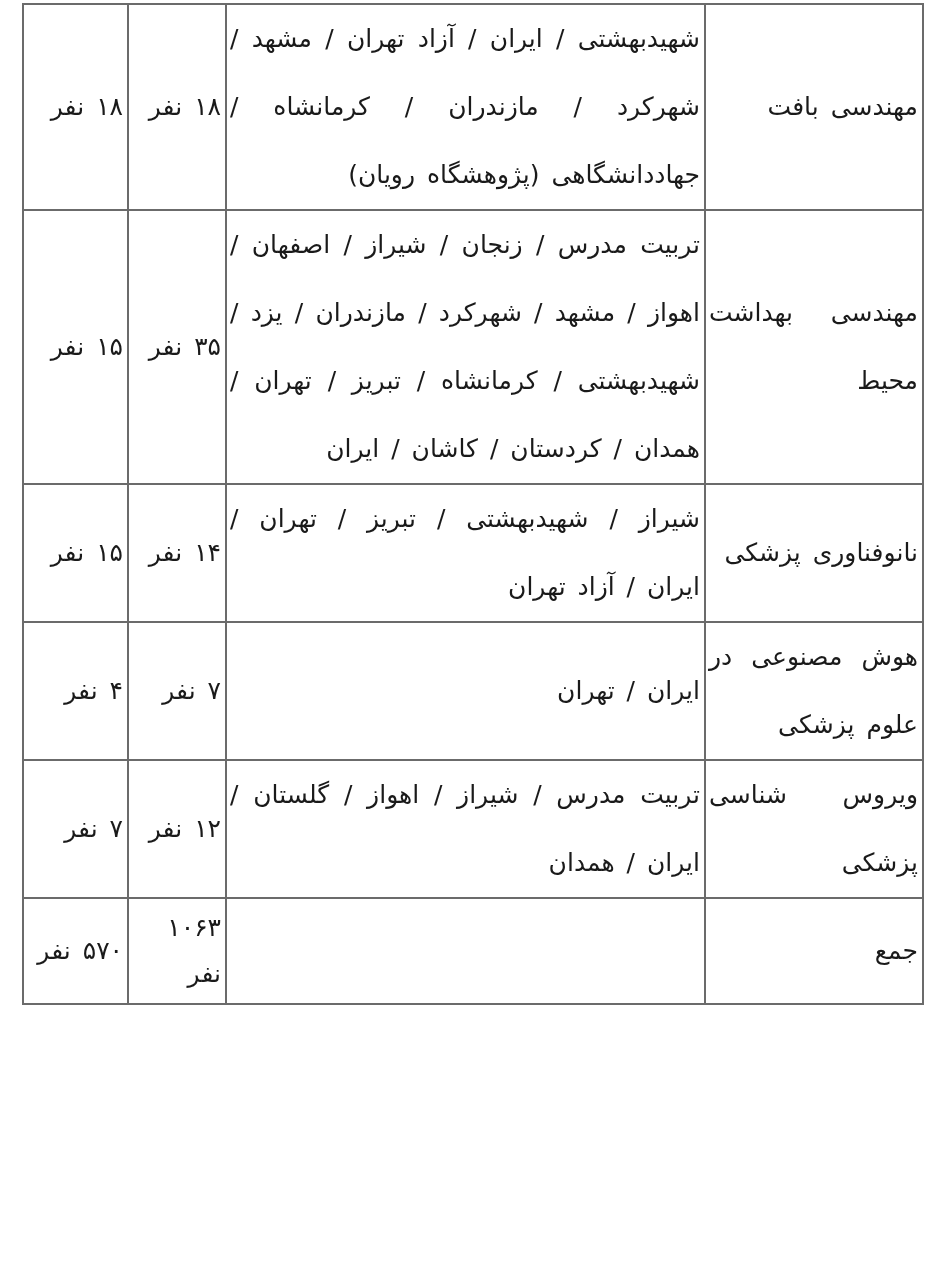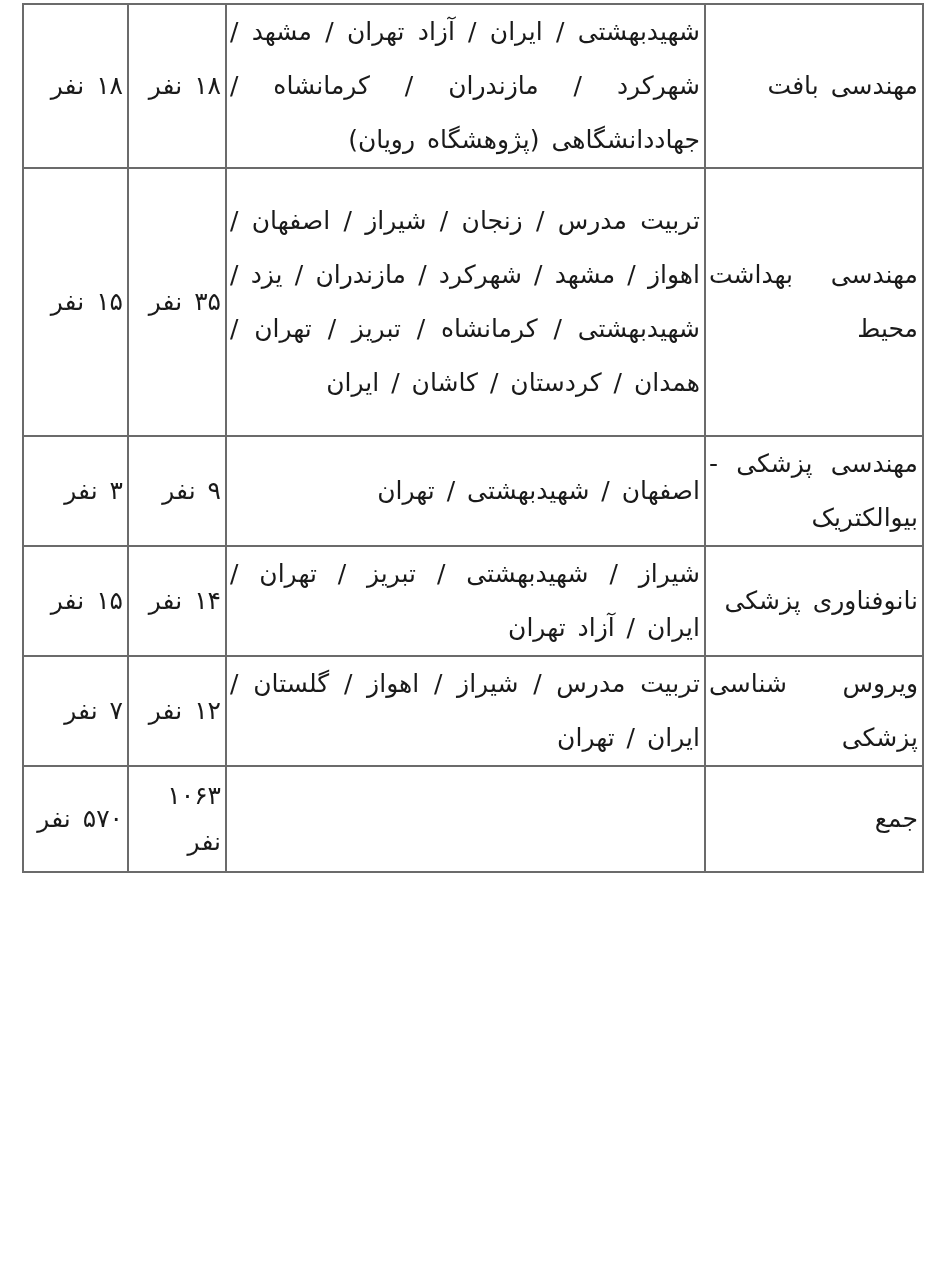--- a/index.html
+++ b/index.html
@@ -24,21 +24,21 @@
     table {
       border-collapse: collapse;
       width: 900px;
       table-layout: fixed;
       direction: rtl;
     }
     td {
       border: 2px solid #6b6b6b;
       vertical-align: middle;
       font-size: 25px;
-      line-height: 54px;
+      line-height: 68px;
       padding: 0 4px 0 3px;
       text-align: right;
       word-spacing: 4px;
     }
     col.c-field { width: 218px; }
     col.c-unis  { width: 479px; }
     col.c-cap1  { width: 98px; }
     col.c-cap2  { width: 105px; }
     td.field { text-align: justify; text-align-last: right; }
     td.unis  { text-align: justify; text-align-last: right; }
@@ -71,35 +71,35 @@
         <td class="unis">شهیدبهشتی / ایران / آزاد تهران / مشهد / شهرکرد / مازندران / کرمانشاه / جهاددانشگاهی (پژوهشگاه رویان)</td>
         <td class="num">۱۸ نفر</td>
         <td class="num">۱۸ نفر</td>
       </tr>
       <tr class="r1">
         <td class="field">مهندسی بهداشت محیط</td>
         <td class="unis">تربیت مدرس / زنجان / شیراز / اصفهان / اهواز / مشهد / شهرکرد / مازندران / یزد / شهیدبهشتی / کرمانشاه / تبریز / تهران / همدان / کردستان / کاشان / ایران</td>
         <td class="num">۳۵ نفر</td>
         <td class="num">۱۵ نفر</td>
       </tr>
-      <tr class="r2">
-        <td class="field">مهندسی پزشکی - بیوالکتریک</td>
-        <td class="unis">اصفهان / شهیدبهشتی / تهران</td>
-        <td class="num">۹ نفر</td>
-        <td class="num">۳ نفر</td>
-      </tr>
       <tr class="r4">
         <td class="field">نانوفناوری پزشکی</td>
         <td class="unis">شیراز / شهیدبهشتی / تبریز / تهران / ایران / آزاد تهران</td>
         <td class="num">۱۴ نفر</td>
         <td class="num">۱۵ نفر</td>
       </tr>
+      <tr class="r5">
+        <td class="field">هوش مصنوعی در علوم پزشکی</td>
+        <td class="unis">ایران / تهران</td>
+        <td class="num">۷ نفر</td>
+        <td class="num">۴ نفر</td>
+      </tr>
       <tr class="r6">
         <td class="field">ویروس شناسی پزشکی</td>
-        <td class="unis">تربیت مدرس / شیراز / اهواز / گلستان / ایران / تهران</td>
+        <td class="unis">تربیت مدرس / شیراز / اهواز / گلستان / ایران / همدان</td>
         <td class="num">۱۲ نفر</td>
         <td class="num">۷ نفر</td>
       </tr>
       <tr class="r8">
         <td class="field">جمع</td>
         <td class="unis"></td>
         <td class="num-wrap" style="line-height:46px;">۱۰۶۳ نفر</td>
         <td class="num">۵۷۰ نفر</td>
       </tr>
     </tbody>

